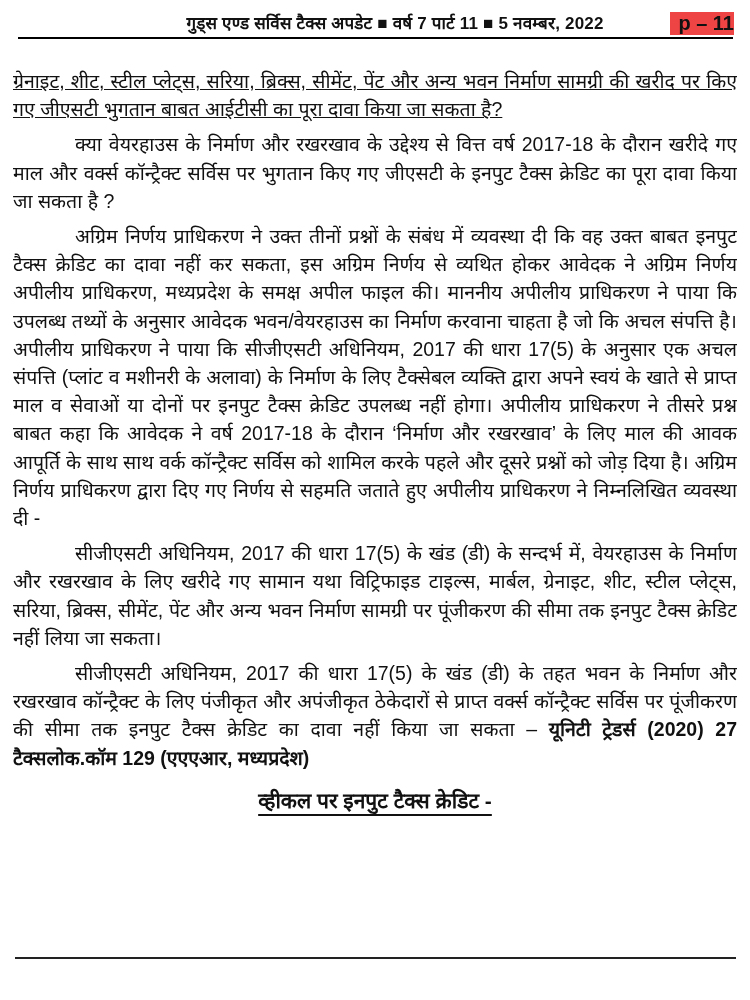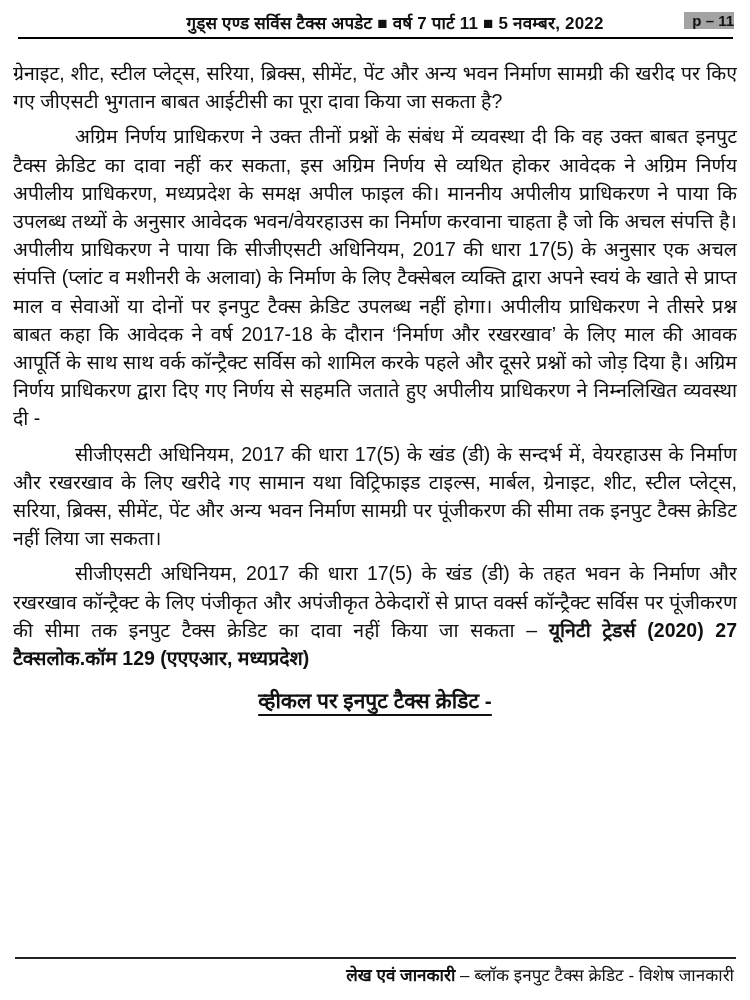--- a/index.html
+++ b/index.html
@@ -30,23 +30,23 @@
     font-size: 17px;
     font-weight: 700;
     letter-spacing: 0.2px;
     white-space: nowrap;
     padding-left: 40px;
   }
   .page-number {
     position: absolute;
     top: 1px;
     right: 16px;
-    font-size: 15px;
+    font-size: 20px;
     font-weight: 700;
-    background: #a3a3a3;
+    background: #ef4444;
     padding-left: 8px;
     margin-left: 15px;
   }
   .header-rule {
     position: absolute;
     top: 37px;
     left: 18px;
     right: 17px;
     height: 0;
     border: none;
@@ -63,22 +63,23 @@
     overflow: hidden;
     font-size: 19.5px;
     line-height: 28.2px;
     text-align: justify;
   }
   .para {
     margin: 7px 0 0 0;
     text-indent: 62px;
   }
   .para.first {
-    margin-top: 4px;
+    margin-top: 12px;
     text-indent: 0;
+    text-decoration: underline;
   }
   .citation-bold {
     font-weight: 700;
   }
   .section-heading {
     margin: 15px 0 5px 0;
     font-size: 21px;
     font-weight: 700;
     text-align: center;
     text-indent: 0;
@@ -119,29 +120,29 @@
     <div class="header-title">गुड्स एण्ड सर्विस टैक्स अपडेट ■ वर्ष 7 पार्ट 11 ■ 5 नवम्बर, 2022</div>
     <div class="page-number">p – 11</div>
   </div>
   <hr class="header-rule">
 
   <div class="doc-body">
 
     <p class="para first">ग्रेनाइट, शीट, स्टील प्लेट्स, सरिया, ब्रिक्स, सीमेंट, पेंट और अन्य भवन निर्माण सामग्री की खरीद पर किए गए जीएसटी भुगतान बाबत आईटीसी का पूरा दावा किया जा सकता है?</p>
 
 
+    <p class="para">क्या वेयरहाउस के निर्माण और रखरखाव के उद्देश्य से वित्त वर्ष 2017-18 के दौरान खरीदे गए माल और वर्क्स कॉन्ट्रैक्ट सर्विस पर भुगतान किए गए जीएसटी के इनपुट टैक्स क्रेडिट का पूरा दावा किया जा सकता है ?</p>
 
     <p class="para">अग्रिम निर्णय प्राधिकरण ने उक्त तीनों प्रश्नों के संबंध में व्यवस्था दी कि वह उक्त बाबत इनपुट टैक्स क्रेडिट का दावा नहीं कर सकता, इस अग्रिम निर्णय से व्यथित होकर आवेदक ने अग्रिम निर्णय अपीलीय प्राधिकरण, मध्यप्रदेश के समक्ष अपील फाइल की। माननीय अपीलीय प्राधिकरण ने पाया कि उपलब्ध तथ्यों के अनुसार आवेदक भवन/वेयरहाउस का निर्माण करवाना चाहता है जो कि अचल संपत्ति है। अपीलीय प्राधिकरण ने पाया कि सीजीएसटी अधिनियम, 2017 की धारा 17(5) के अनुसार एक अचल संपत्ति (प्लांट व मशीनरी के अलावा) के निर्माण के लिए टैक्सेबल व्यक्ति द्वारा अपने स्वयं के खाते से प्राप्त माल व सेवाओं या दोनों पर इनपुट टैक्स क्रेडिट उपलब्ध नहीं होगा। अपीलीय प्राधिकरण ने तीसरे प्रश्न बाबत कहा कि आवेदक ने वर्ष 2017-18 के दौरान ‘निर्माण और रखरखाव’ के लिए माल की आवक आपूर्ति के साथ साथ वर्क कॉन्ट्रैक्ट सर्विस को शामिल करके पहले और दूसरे प्रश्नों को जोड़ दिया है। अग्रिम निर्णय प्राधिकरण द्वारा दिए गए निर्णय से सहमति जताते हुए अपीलीय प्राधिकरण ने निम्नलिखित व्यवस्था दी -</p>
 
     <p class="para">सीजीएसटी अधिनियम, 2017 की धारा 17(5) के खंड (डी) के सन्दर्भ में, वेयरहाउस के निर्माण और रखरखाव के लिए खरीदे गए सामान यथा विट्रिफाइड टाइल्स, मार्बल, ग्रेनाइट, शीट, स्टील प्लेट्स, सरिया, ब्रिक्स, सीमेंट, पेंट और अन्य भवन निर्माण सामग्री पर पूंजीकरण की सीमा तक इनपुट टैक्स क्रेडिट नहीं लिया जा सकता।</p>
 
     <p class="para"><span>सीजीएसटी अधिनियम, 2017 की धारा 17(5) के खंड (डी) के तहत भवन के निर्माण और रखरखाव कॉन्ट्रैक्ट के लिए पंजीकृत और अपंजीकृत ठेकेदारों से प्राप्त वर्क्स कॉन्ट्रैक्ट सर्विस पर पूंजीकरण की सीमा तक इनपुट टैक्स क्रेडिट का दावा नहीं किया जा सकता – </span><span class="citation-bold">यूनिटी ट्रेडर्स (2020) 27 टैक्सलोक.कॉम 129 (एएएआर, मध्यप्रदेश)</span></p>
 
     <h2 class="section-heading">व्हीकल पर इनपुट टैक्स क्रेडिट -</h2>
 
 
   </div>
 
   <hr class="footer-rule">
 
-  <div class="page-footer"><span class="footer-label">लेख एवं जानकारी</span> <span>– ब्लॉक इनपुट टैक्स क्रेडिट - विशेष जानकारी</span></div>
 
 </div>
 
 </body></html>

